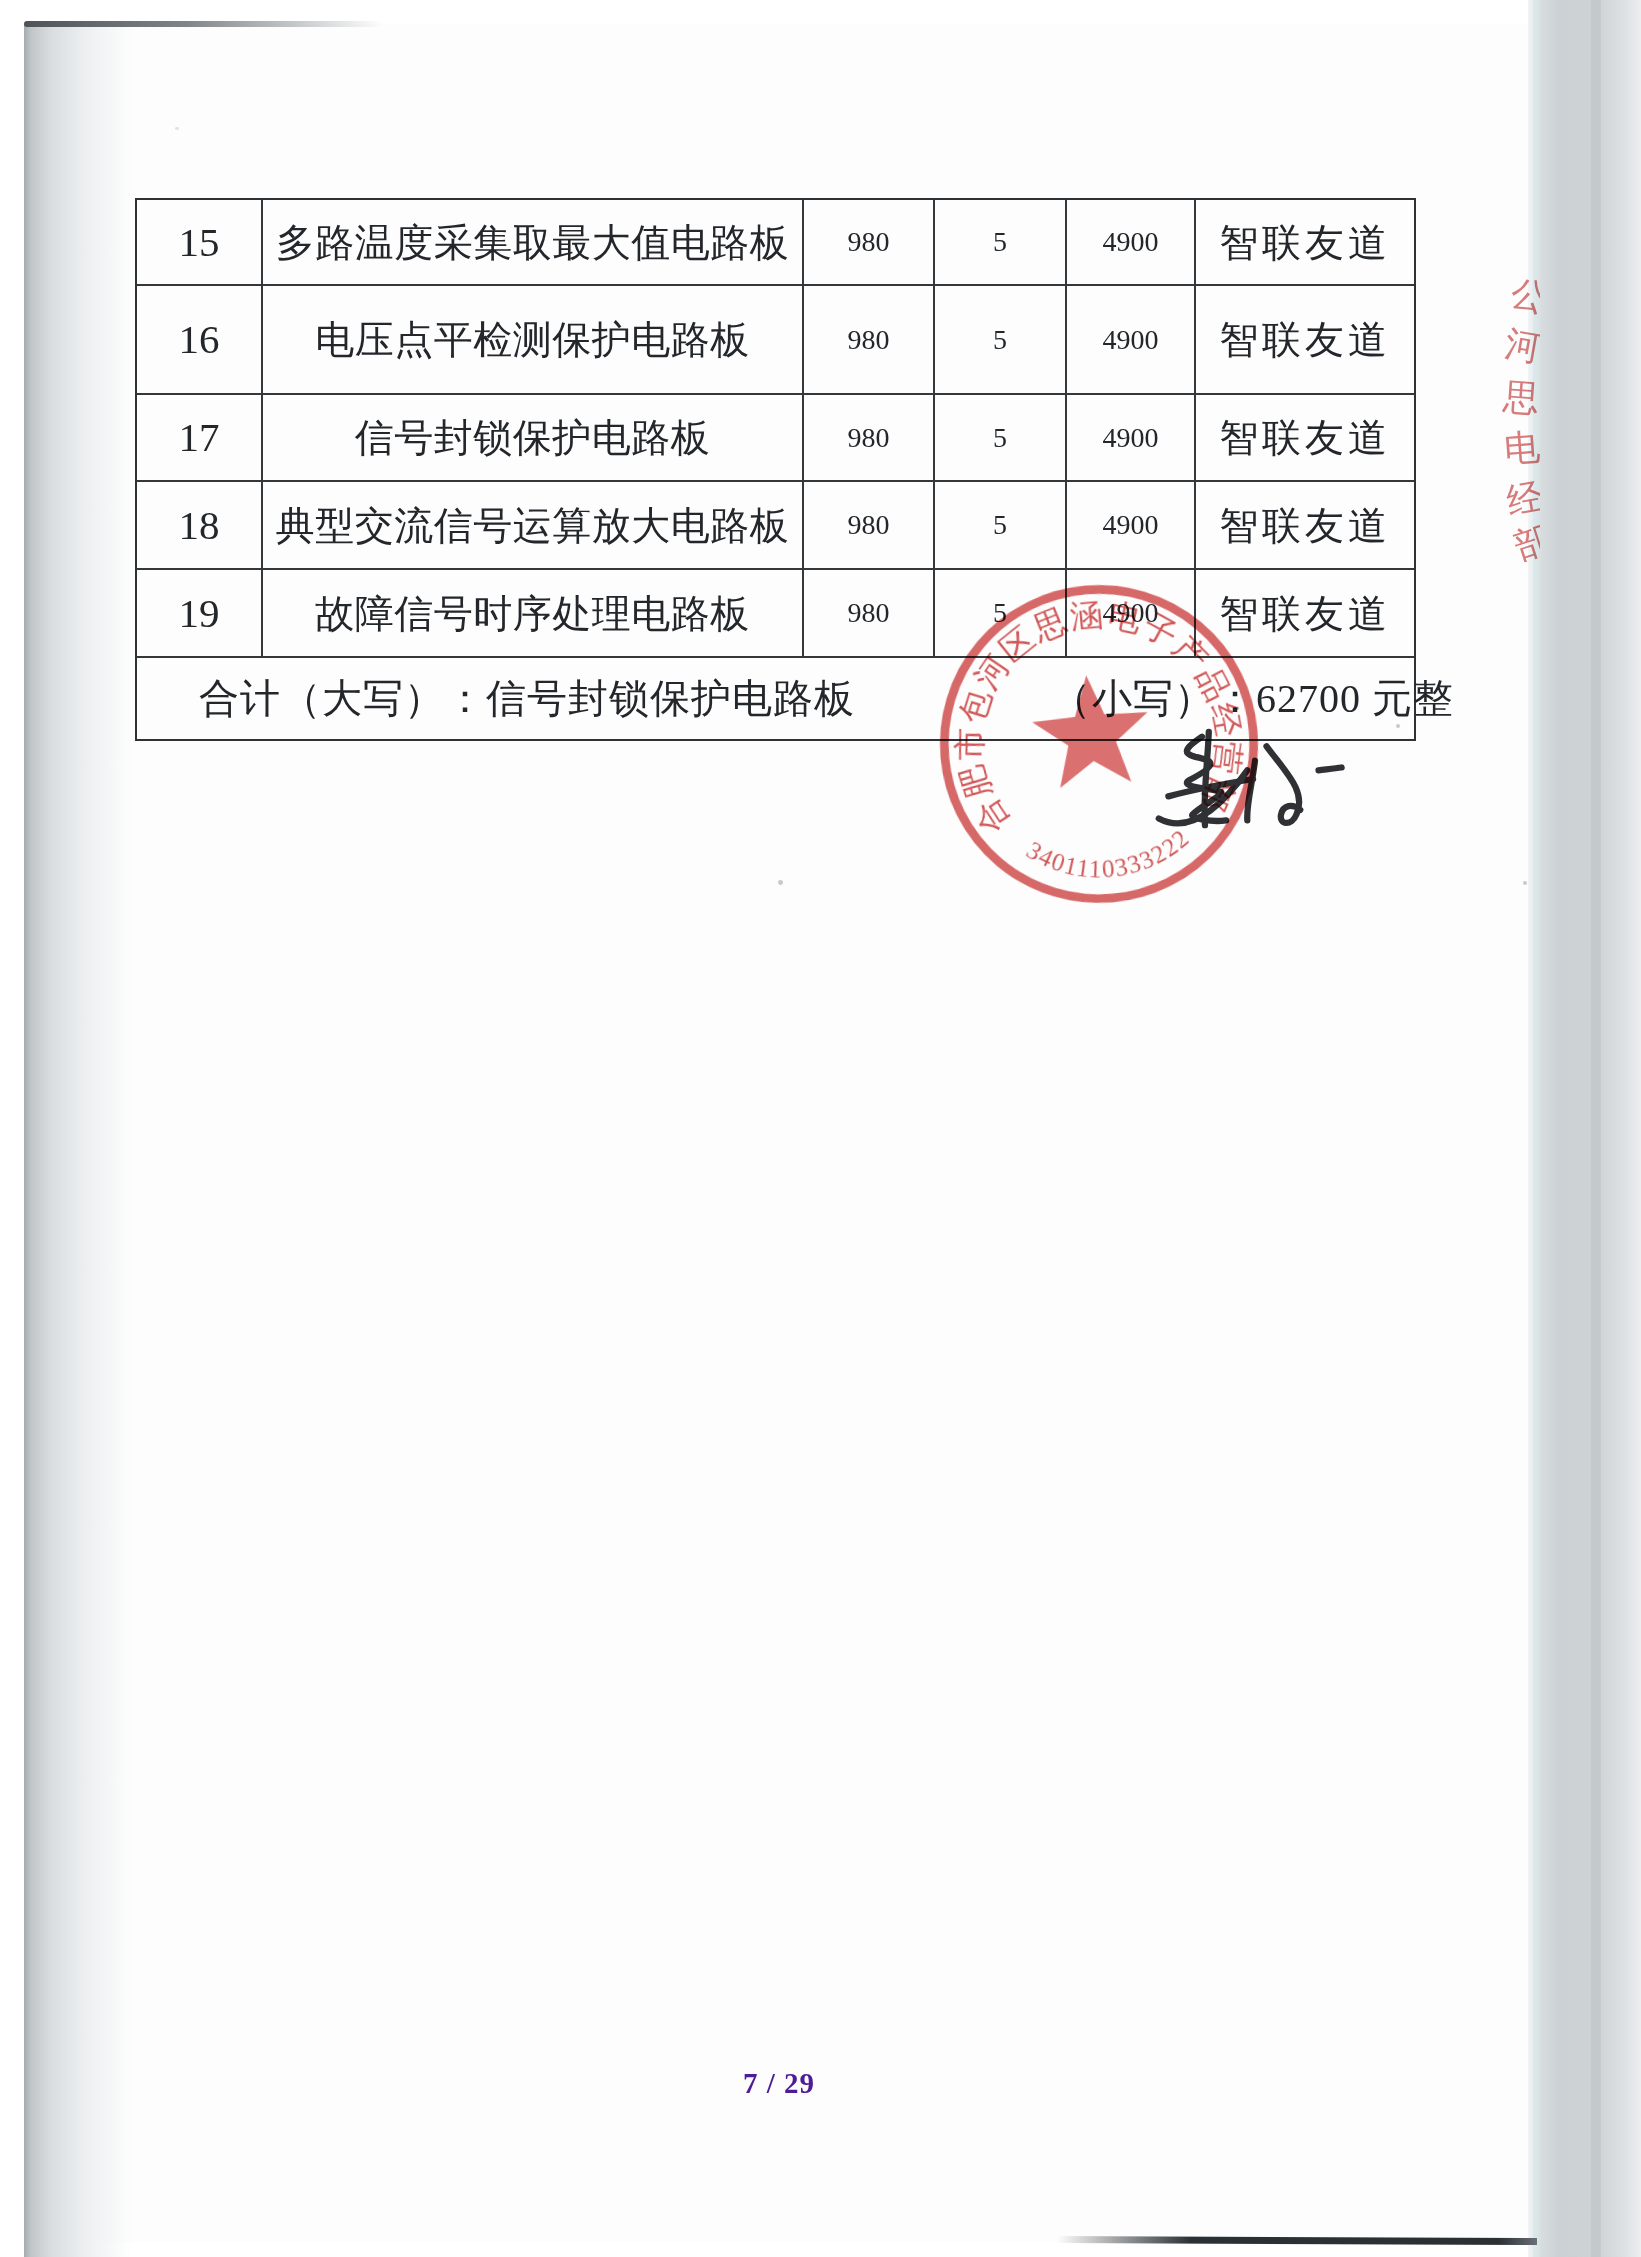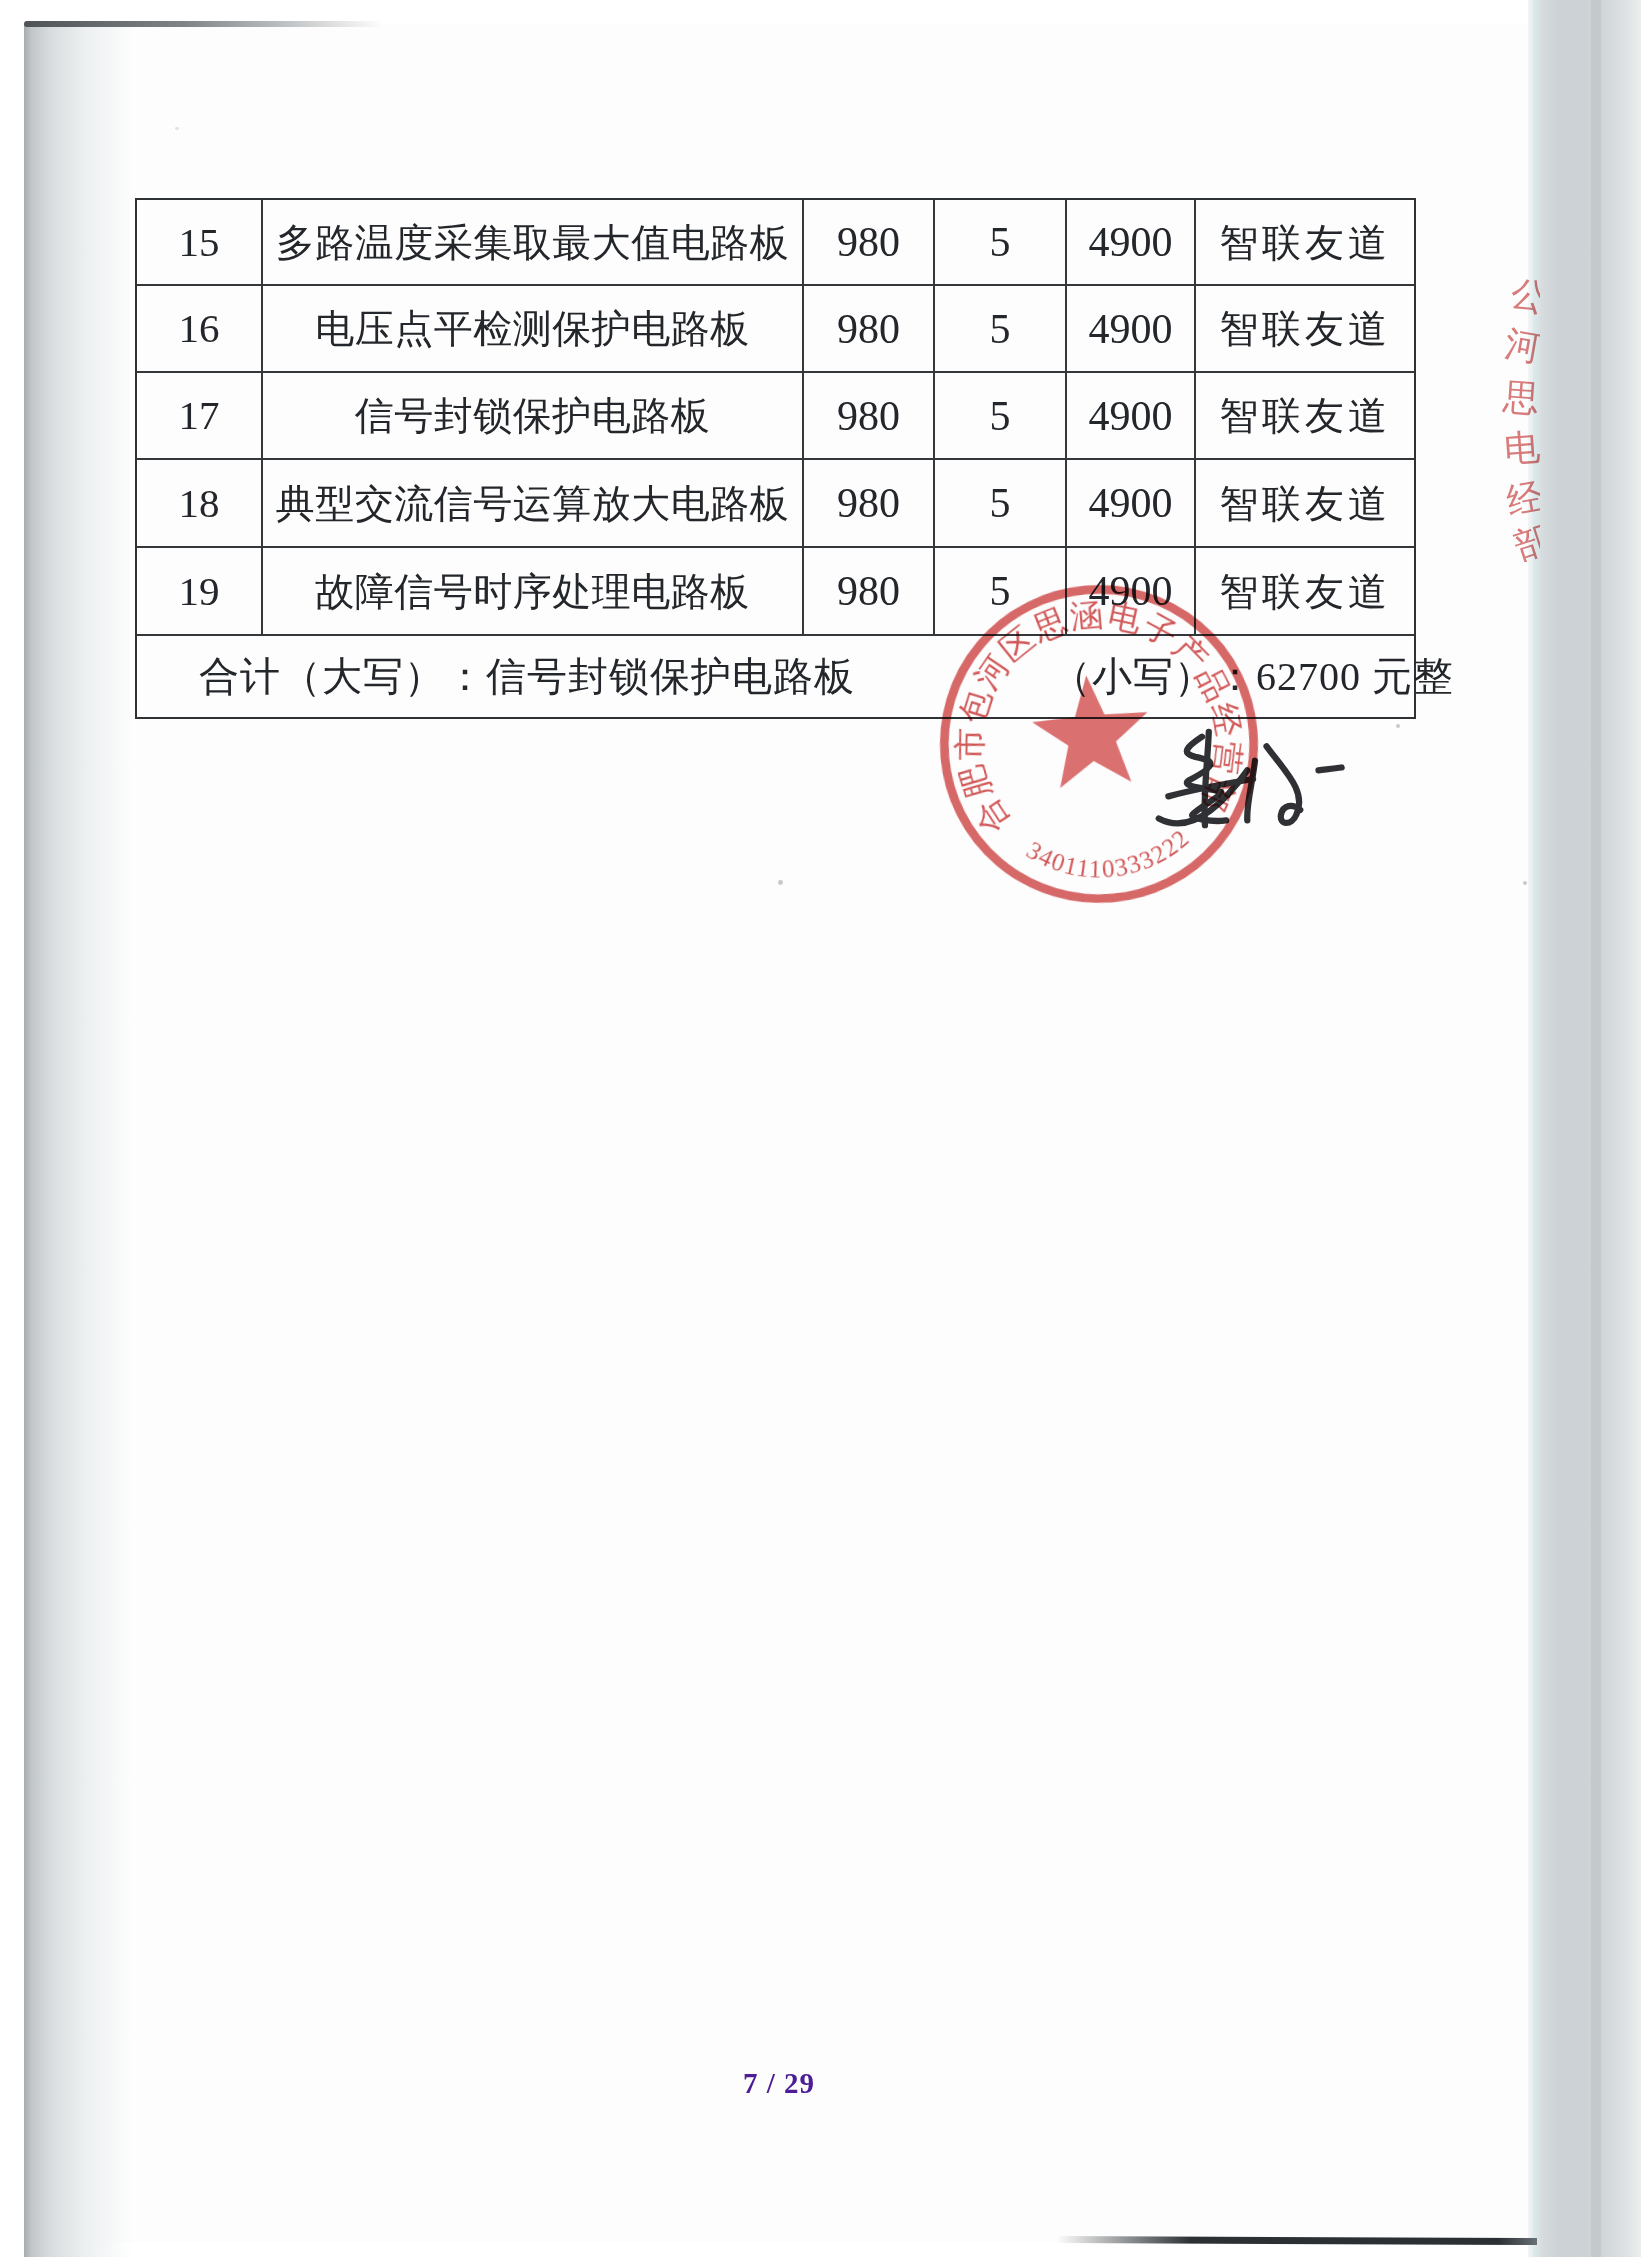--- a/index.html
+++ b/index.html
@@ -43,30 +43,30 @@
 
   
   .doc-table{
     position:absolute;left:135px;top:198px;width:1281px;
     border:2.9px solid #2f3234;box-sizing:border-box;background:transparent;
   }
   .tr{
     display:grid;grid-template-columns:126px 541px 131px 132px 129px 1fr;
     border-bottom:2.4px solid #35383a;box-sizing:border-box;
   }
-  .tr.r1{height:86px}.tr.r2{height:87px}.tr.r3{height:87px}
+  .tr.r1{height:86px}.tr.r2{height:109px}.tr.r3{height:87px}
   .tr.r4{height:88px}.tr.r5{height:88px}
   .tr.total-row{height:81px;border-bottom:none;display:block;position:relative;}
   .td{
     display:flex;align-items:center;justify-content:center;
     border-right:2.4px solid #35383a;box-sizing:border-box;
     font-size:39px;line-height:1;white-space:nowrap;
   }
   .td:last-child{border-right:none;}
-  .td.num{font-size:42px;}
+  .td.num{font-size:28px;}
   .td.no{font-size:41px;}
   .td.name{letter-spacing:0.5px;}
   .td.supplier{letter-spacing:3.9px;}
   .total-left{
     position:absolute;left:62px;top:0;height:81px;display:flex;align-items:center;
     font-size:40px;letter-spacing:1px;white-space:nowrap;
   }
   .total-right{
     position:absolute;left:914px;top:0;height:81px;display:flex;align-items:center;
     font-size:40px;letter-spacing:1px;white-space:nowrap;

